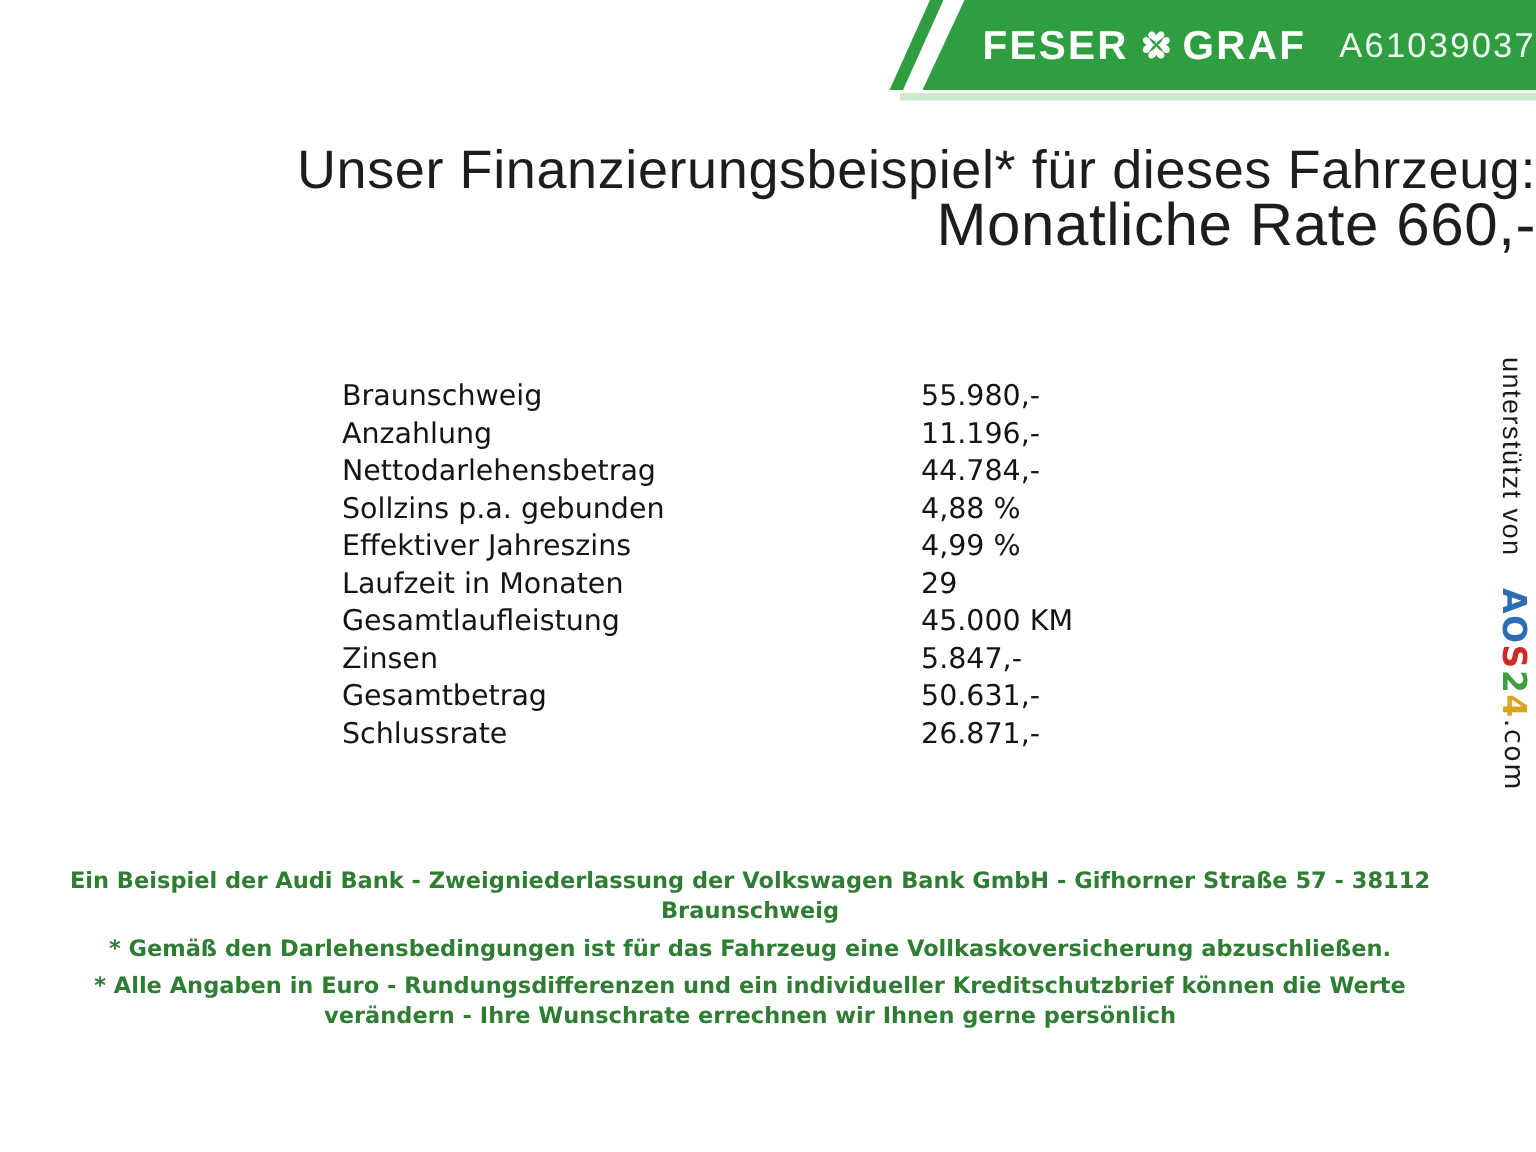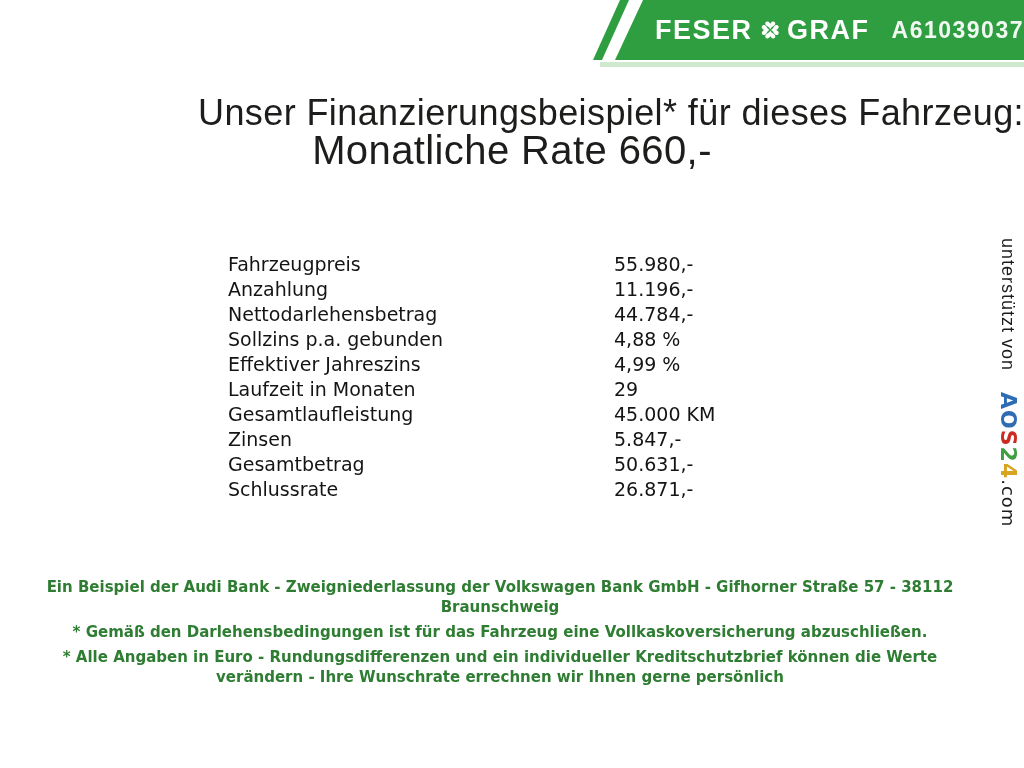--- a/index.html
+++ b/index.html
@@ -21,31 +21,31 @@
   }
   .banner-underline {
     position:absolute; left:600px; top:62px; width:424px; height:5px;
     background:var(--banner-underline,#cfe9cf);
   }
   .brand-word {
     color:#ffffff; font-weight:700; font-size:27px; letter-spacing:1.5px;
   }
   .clover { width:32px; height:32px; margin:0 7px; }
   .banner-id {
-    color:rgba(255,255,255,0.93); font-weight:700; font-size:23px;
+    color:rgba(255,255,255,0.93); font-weight:400; font-size:23px;
     letter-spacing:1.5px; margin-left:22px;
   }
 
   
   .title-line1 {
     position:absolute; left:0; top:92px; width:1024px; text-align:right;
     font-size:36px; letter-spacing:0.4px; color:var(--title-text,#1d1d1b);
   }
   .title-line2 {
-    position:absolute; left:0; top:128px; width:1024px; text-align:center;
+    position:absolute; left:0; top:128px; width:1024px; text-align:right;
     font-size:40px; letter-spacing:0.4px; color:var(--title-text,#1d1d1b);
   }
 
   
   .finance-table {
     position:absolute; left:228px; top:252px;
     display:grid; grid-template-columns:386px auto;
     font-family:"DejaVu Sans", sans-serif;
     font-size:19px; line-height:25px; color:var(--table-text,#141414);
   }
@@ -90,21 +90,21 @@
     </svg>
     <span class="brand-word">GRAF</span>
     <span class="banner-id">A61039037</span>
   </div>
   <div class="banner-underline"></div>
 
   <div class="title-line1">Unser Finanzierungsbeispiel* für dieses Fahrzeug:</div>
   <div class="title-line2">Monatliche Rate 660,-</div>
 
   <div class="finance-table">
-    <div class="cell">Fahrzeugpreis</div>
+    <div class="cell">Braunschweig</div>
     <div class="cell">55.980,-</div>
     <div class="cell">Anzahlung</div>
     <div class="cell">11.196,-</div>
     <div class="cell">Nettodarlehensbetrag</div>
     <div class="cell">44.784,-</div>
     <div class="cell">Sollzins p.a. gebunden</div>
     <div class="cell">4,88 %</div>
     <div class="cell">Effektiver Jahreszins</div>
     <div class="cell">4,99 %</div>
     <div class="cell">Laufzeit in Monaten</div>

